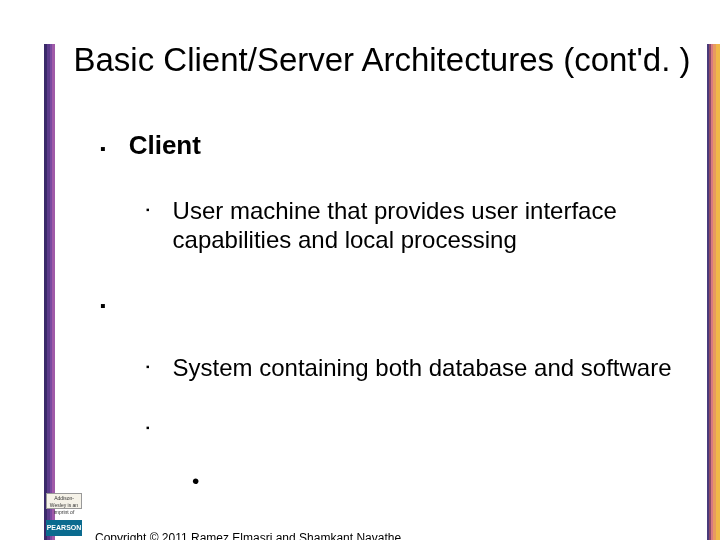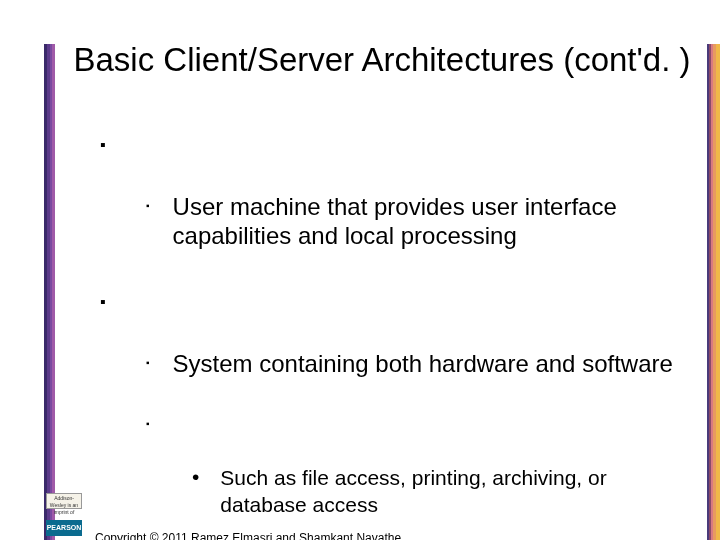--- a/index.html
+++ b/index.html
@@ -125,41 +125,41 @@
   <div class="stripe" style="right:11px;background:#4a3a7a;width:2px"></div>
 </div>
 
 <h1 class="slide-title">Basic Client/Server Architectures (cont'd. )</h1>
 
 <div class="content">
 
   <div class="lvl1">
     <div class="lvl1-head">
       <span class="bullet-sq">▪</span>
+      <span>Client</span>
     </div>
     <div class="lvl2">
       <span class="bullet-sq-sm">▪</span>
       <span>User machine that provides user interface capabilities and local processing</span>
     </div>
   </div>
 
   <div class="lvl1" style="margin-top:14px">
     <div class="lvl1-head">
       <span class="bullet-sq">▪</span>
     </div>
     <div class="lvl2">
       <span class="bullet-sq-sm">▪</span>
-      <span>System containing both hardware and software</span>
+      <span>System containing both database and software</span>
     </div>
     <div class="lvl2">
       <span class="bullet-sq-sm">▪</span>
     </div>
     <div class="lvl3">
       <span class="dot">•</span>
-      <span>Such as file access, printing, archiving, or database access</span>
     </div>
   </div>
 
 </div>
 
 <div class="logo">
   <div class="logo-top">Addison-Wesley is an imprint of</div>
   <div class="logo-bottom">PEARSON</div>
 </div>
 

